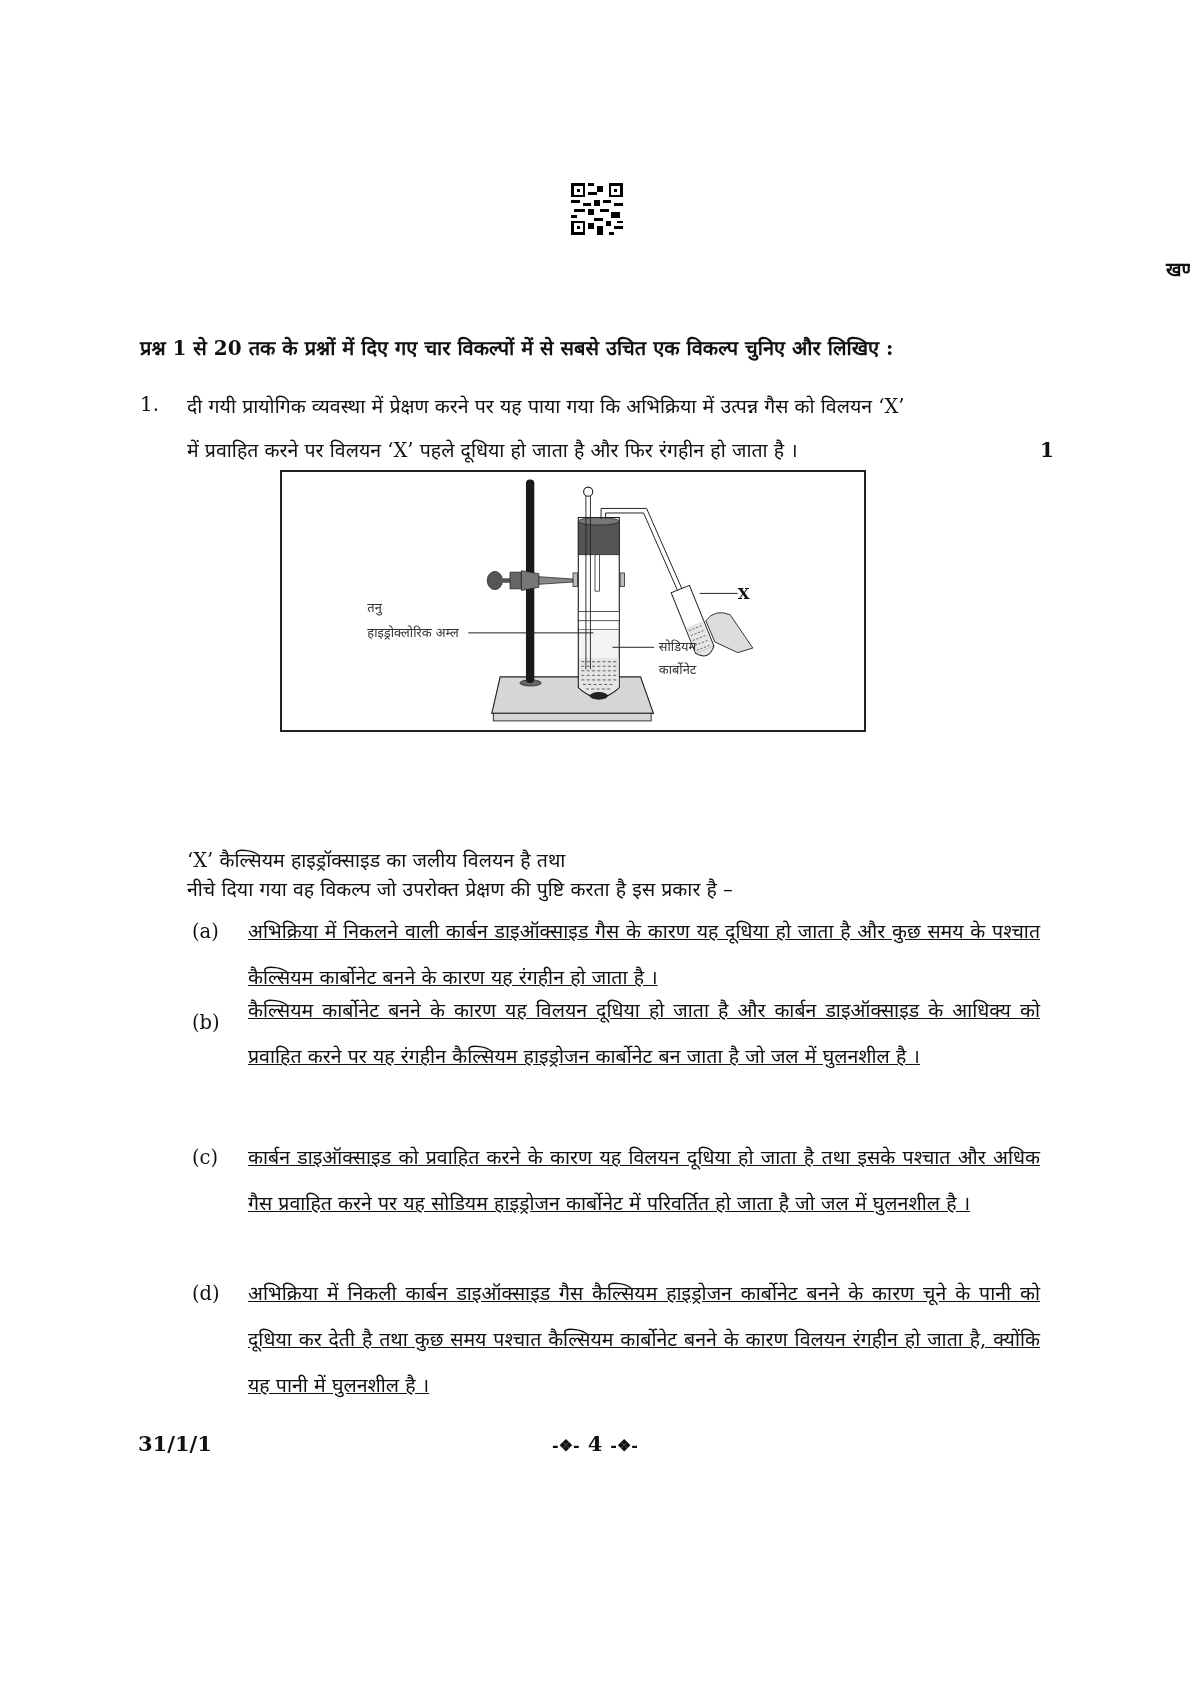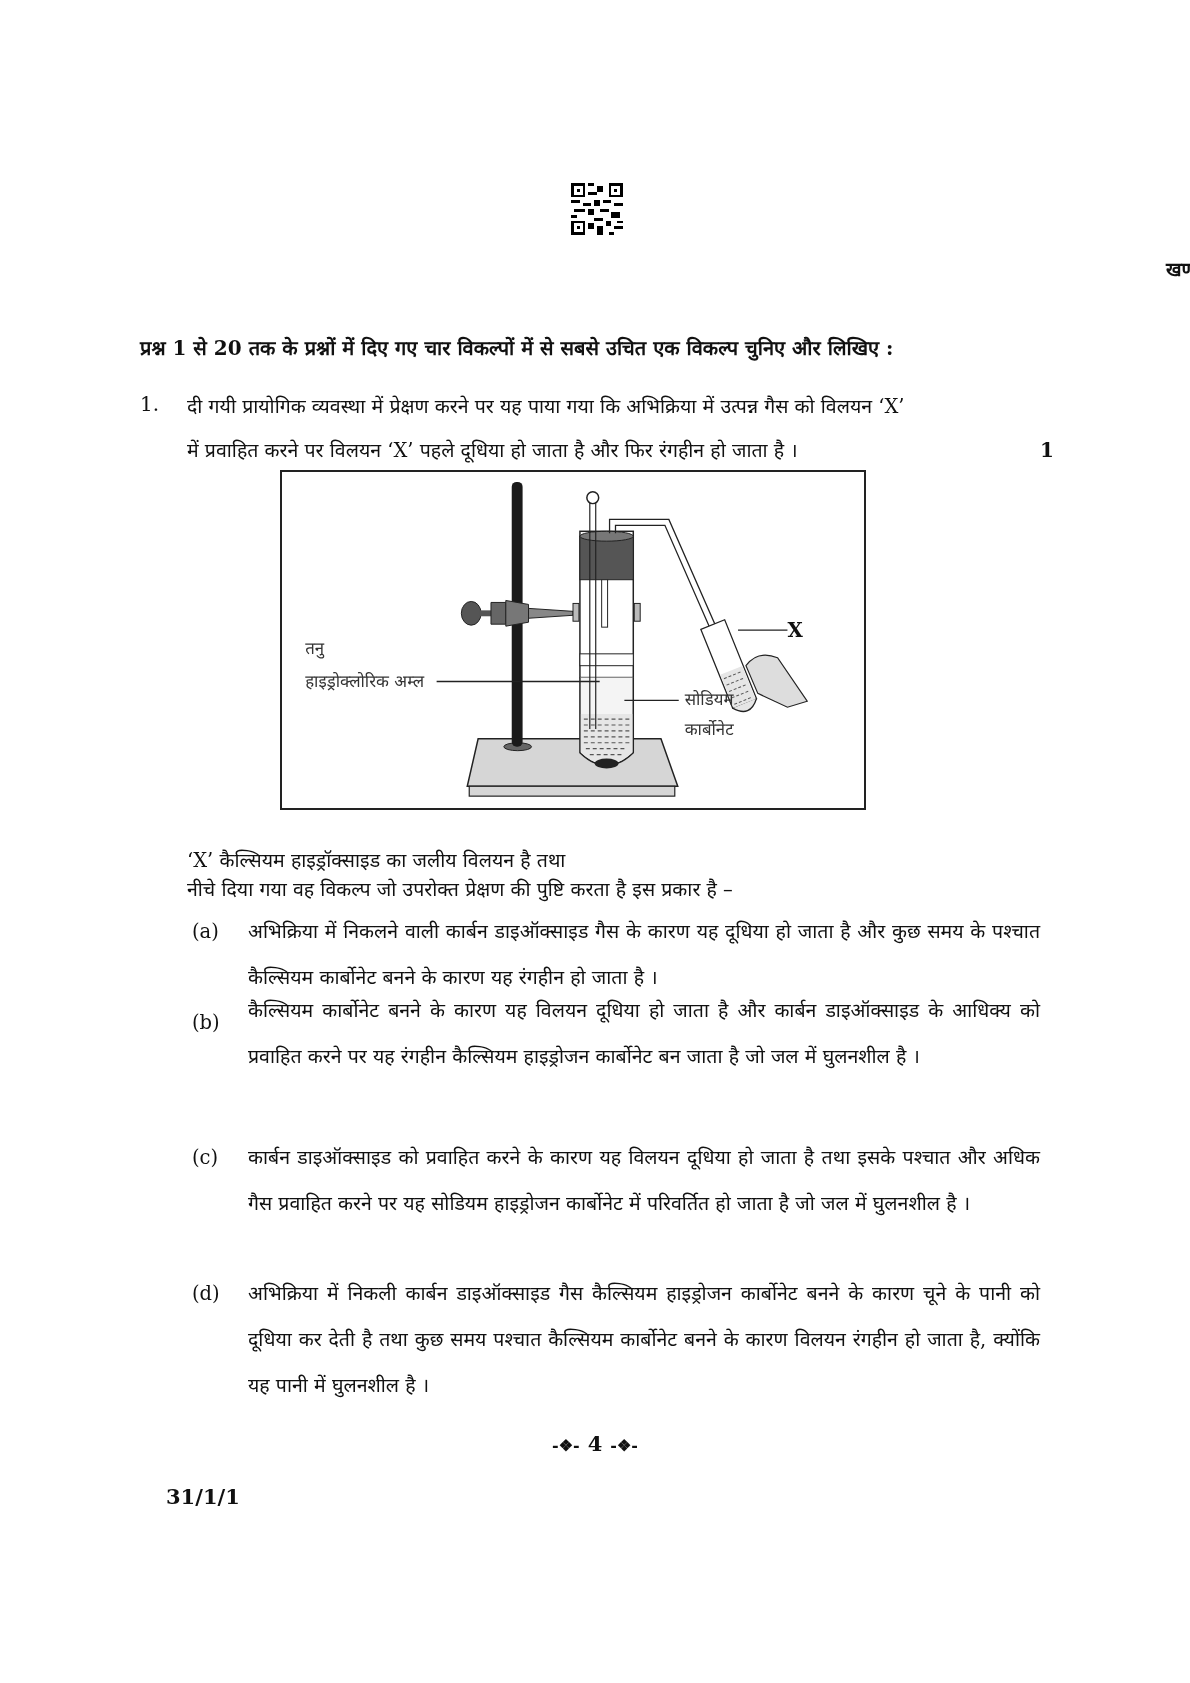--- a/index.html
+++ b/index.html
@@ -4,28 +4,28 @@
 <style>
   html, body { margin: 0; padding: 0; background: #ffffff; }
   body { width: 1190px; height: 1683px; position: relative; font-family: "DejaVu Serif", "Liberation Serif", serif; color: #111; overflow: hidden; }
   .abs { position: absolute; }
   .qr { left: 570px; top: 183px; width: 54px; height: 52px; }
   .section-title { left: 0; width: 1190px; top: 256px; text-align: right; font-weight: bold; font-size: 19px; margin-left: 48px; }
   .instructions { left: 140px; top: 334px; font-weight: bold; font-size: 20px; white-space: nowrap; }
   .qnum { left: 140px; top: 392px; font-size: 20px; }
   .qline { left: 187px; font-size: 19.5px; white-space: nowrap; text-align: center; }
   .marks { left: 1040px; top: 438px; font-size: 20px; font-weight: bold; }
-  .figure { left: 280px; top: 470px; width: 586px; height: 340px; border: 2px solid #222; box-sizing: border-box; }
+  .figure { left: 280px; top: 470px; width: 586px; height: 262px; border: 2px solid #222; box-sizing: border-box; }
   .figure svg { width: 100%; height: 100%; display: block; }
   .fig-label { font-family: "DejaVu Sans", "Liberation Sans", sans-serif; font-size: 17px; fill: #333; }
   .fig-x { font-family: "DejaVu Serif", serif; font-size: 20px; font-weight: bold; fill: #111; }
   .stem { left: 187px; font-size: 19.5px; white-space: nowrap; }
   .opt-label { left: 192px; font-size: 19.5px; }
-  .opt-text { left: 248px; width: 792px; font-size: 19.5px; line-height: 46px; text-align: justify; text-align-last: left; }
-  .footer-code { left: 138px; top: 1484px; font-weight: bold; font-size: 21px; margin-left: 28px; }
+  .opt-text { left: 248px; width: 792px; font-size: 19.5px; line-height: 46px; text-align: justify; text-align-last: left; text-decoration: underline; }
+  .footer-code { left: 138px; top: 1431px; font-weight: bold; font-size: 21px; }
   .footer-page { left: 0; width: 1190px; top: 1431px; text-align: center; font-weight: bold; font-size: 21px; }
   .orn { display: inline-block; font-size: 16px; vertical-align: middle; margin: 0 8px; }
 </style>
 </head>
 <body>
 
 <div class="abs qr">
   <svg viewBox="0 0 18 18" width="54" height="52" shape-rendering="crispEdges">
     <rect x="0" y="0" width="18" height="18" fill="#fff"></rect>
     <rect x="0" y="0" width="5" height="5" fill="#000"></rect>

